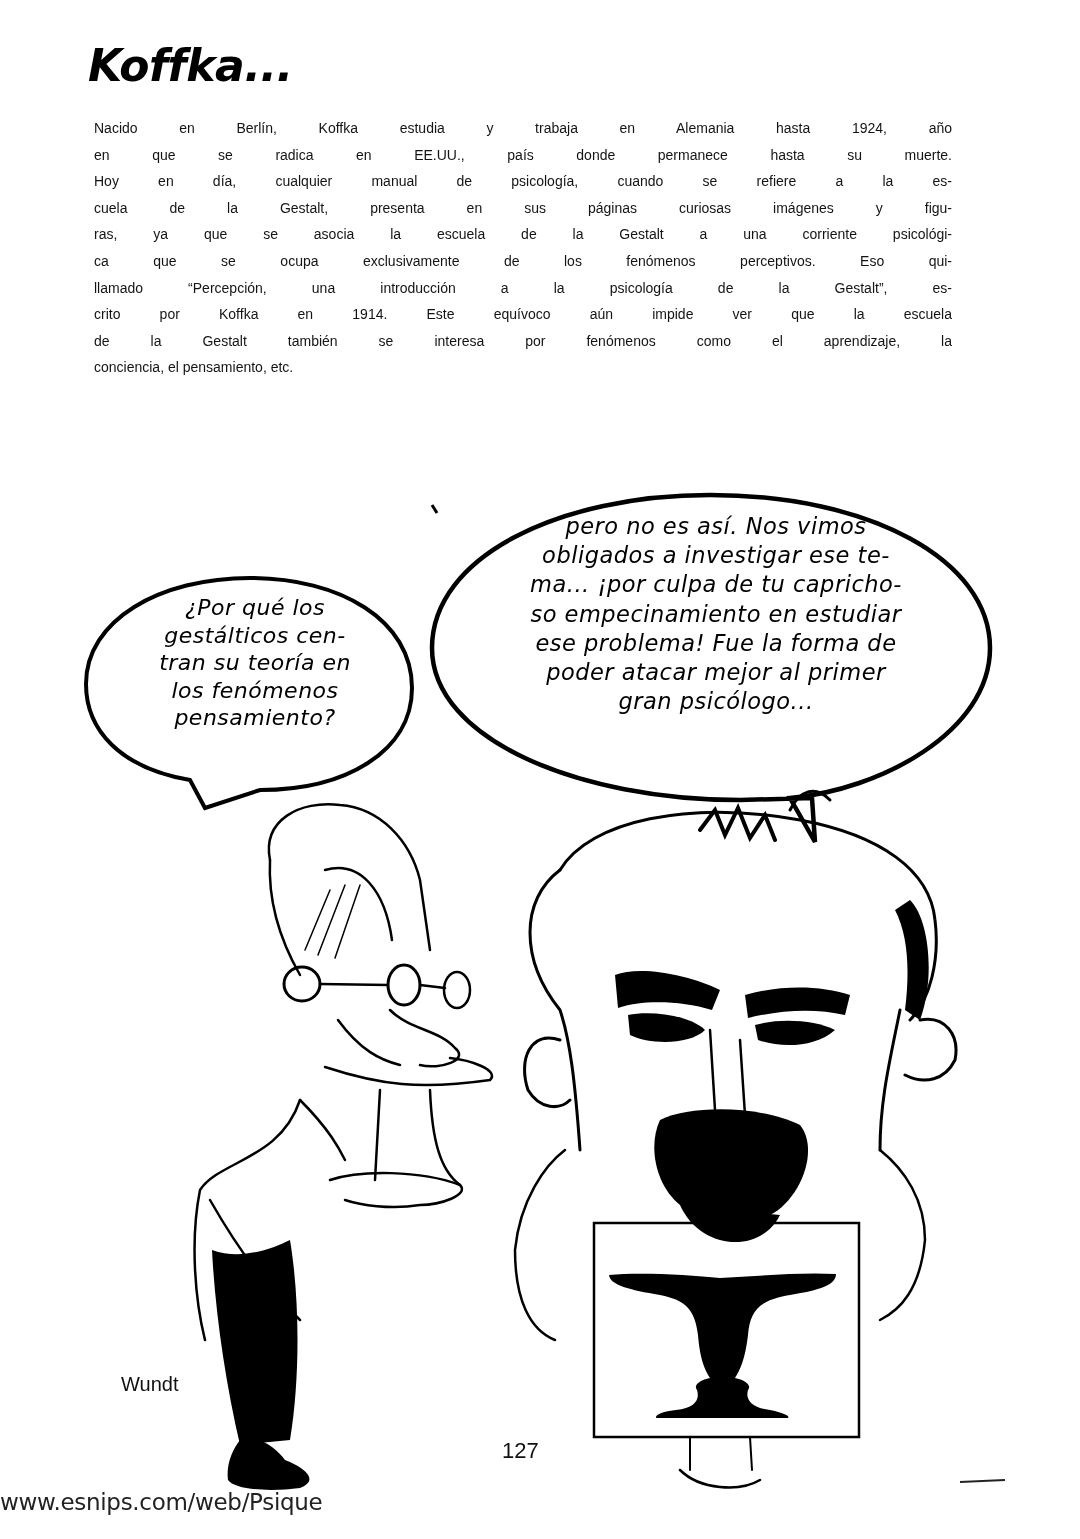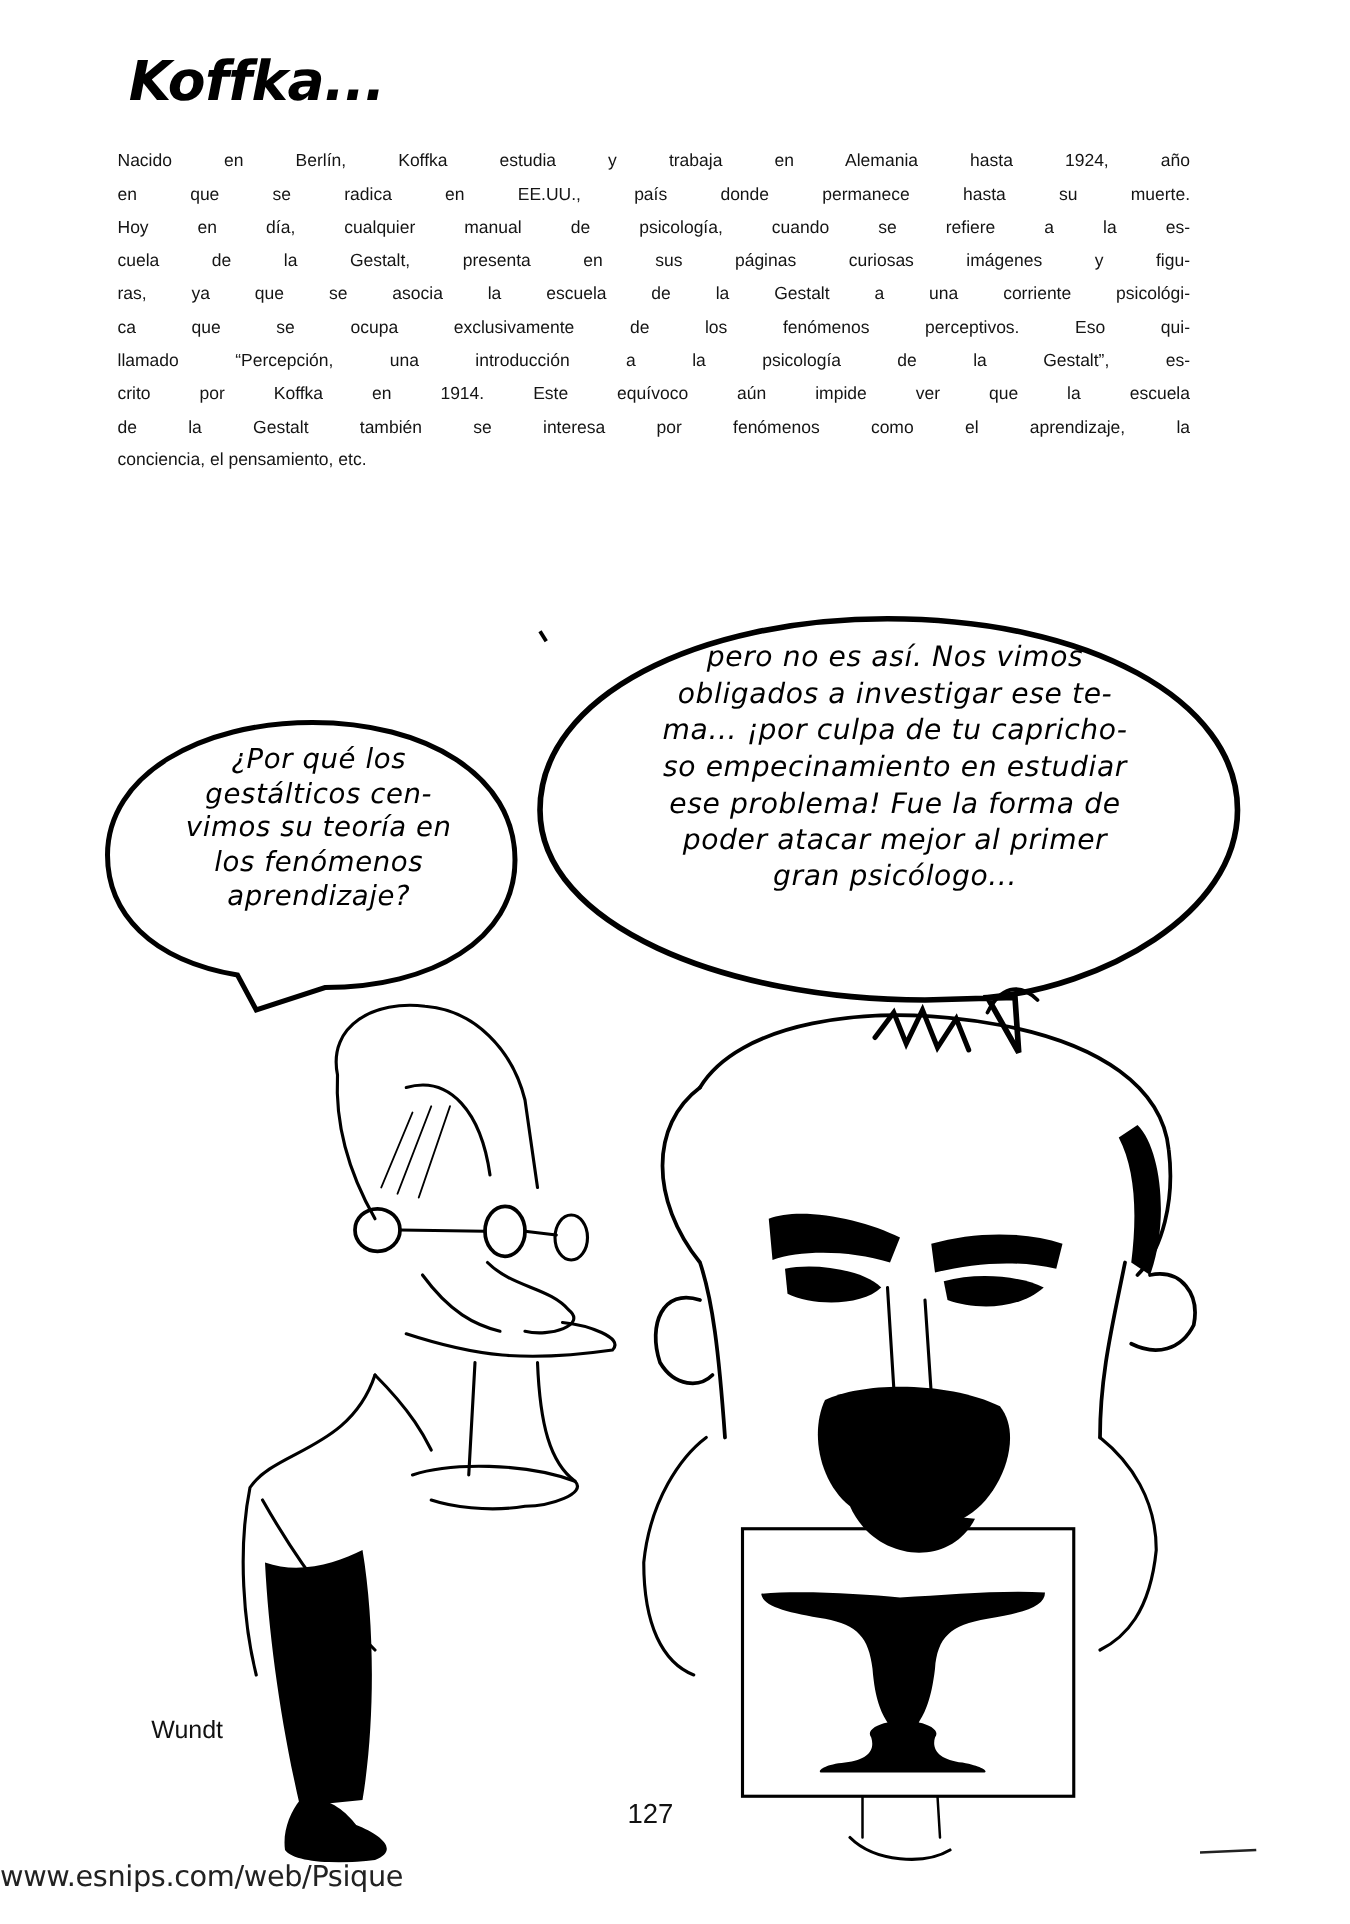--- a/index.html
+++ b/index.html
@@ -1,21 +1,21 @@
 <!DOCTYPE html>
 <html><head>
   <meta charset="utf-8">
   <style>
     html, body { margin: 0; padding: 0; background: #ffffff; }
     body {
       width: 1080px; height: 1539px; position: relative; overflow: hidden;
       font-family: "Liberation Sans", sans-serif; color: #111111;
     }
     .page-title {
-      position: absolute; left: 103px; top: 40px;
+      position: absolute; left: 88px; top: 40px;
       font-family: "DejaVu Sans", sans-serif; font-weight: bold; font-style: italic;
       font-size: 44px; letter-spacing: -0.5px; color: #000;
       margin: 0;
     }
     .body-text {
       position: absolute; left: 94px; top: 115px; width: 858px;
       font-family: "Liberation Sans", sans-serif; font-size: 14px; line-height: 26.6px;
       text-align: justify; color: #141414; margin: 0;
     }
     .body-text .line { display: block; text-align: justify; text-align-last: justify; white-space: nowrap; }
@@ -158,23 +158,23 @@
 
     <path d="M 680 1205 C 700 1250 760 1255 780 1215" fill="#000"></path>
 
     <path d="M 960 1482 L 1005 1480" stroke="#222" stroke-width="2"></path>
   </svg>
 </div>
 
 <div class="bubble-text bubble-left">
   <span class="bl">¿Por qué los</span>
   <span class="bl">gestálticos cen-</span>
-  <span class="bl">vimos su teoría en</span>
+  <span class="bl">tran su teoría en</span>
   <span class="bl">los fenómenos</span>
-  <span class="bl">aprendizaje?</span>
+  <span class="bl">pensamiento?</span>
 </div>
 
 <div class="bubble-text bubble-right">
   <span class="bl">pero no es así. Nos vimos</span>
   <span class="bl">obligados a investigar ese te-</span>
   <span class="bl">ma... ¡por culpa de tu capricho-</span>
   <span class="bl">so empecinamiento en estudiar</span>
   <span class="bl">ese problema! Fue la forma de</span>
   <span class="bl">poder atacar mejor al primer</span>
   <span class="bl">gran psicólogo...</span>

